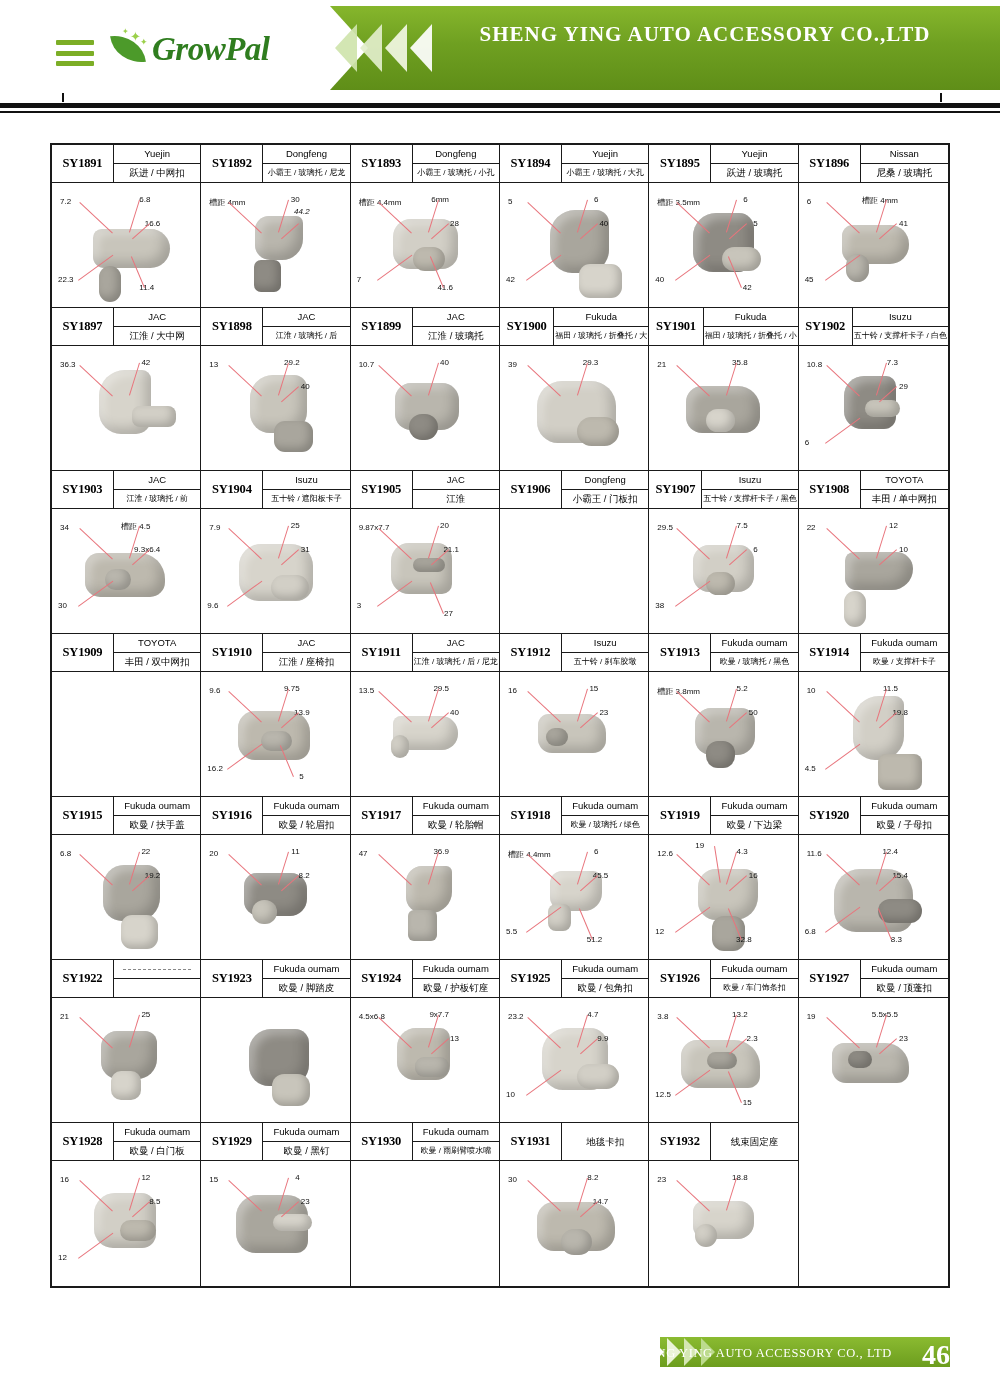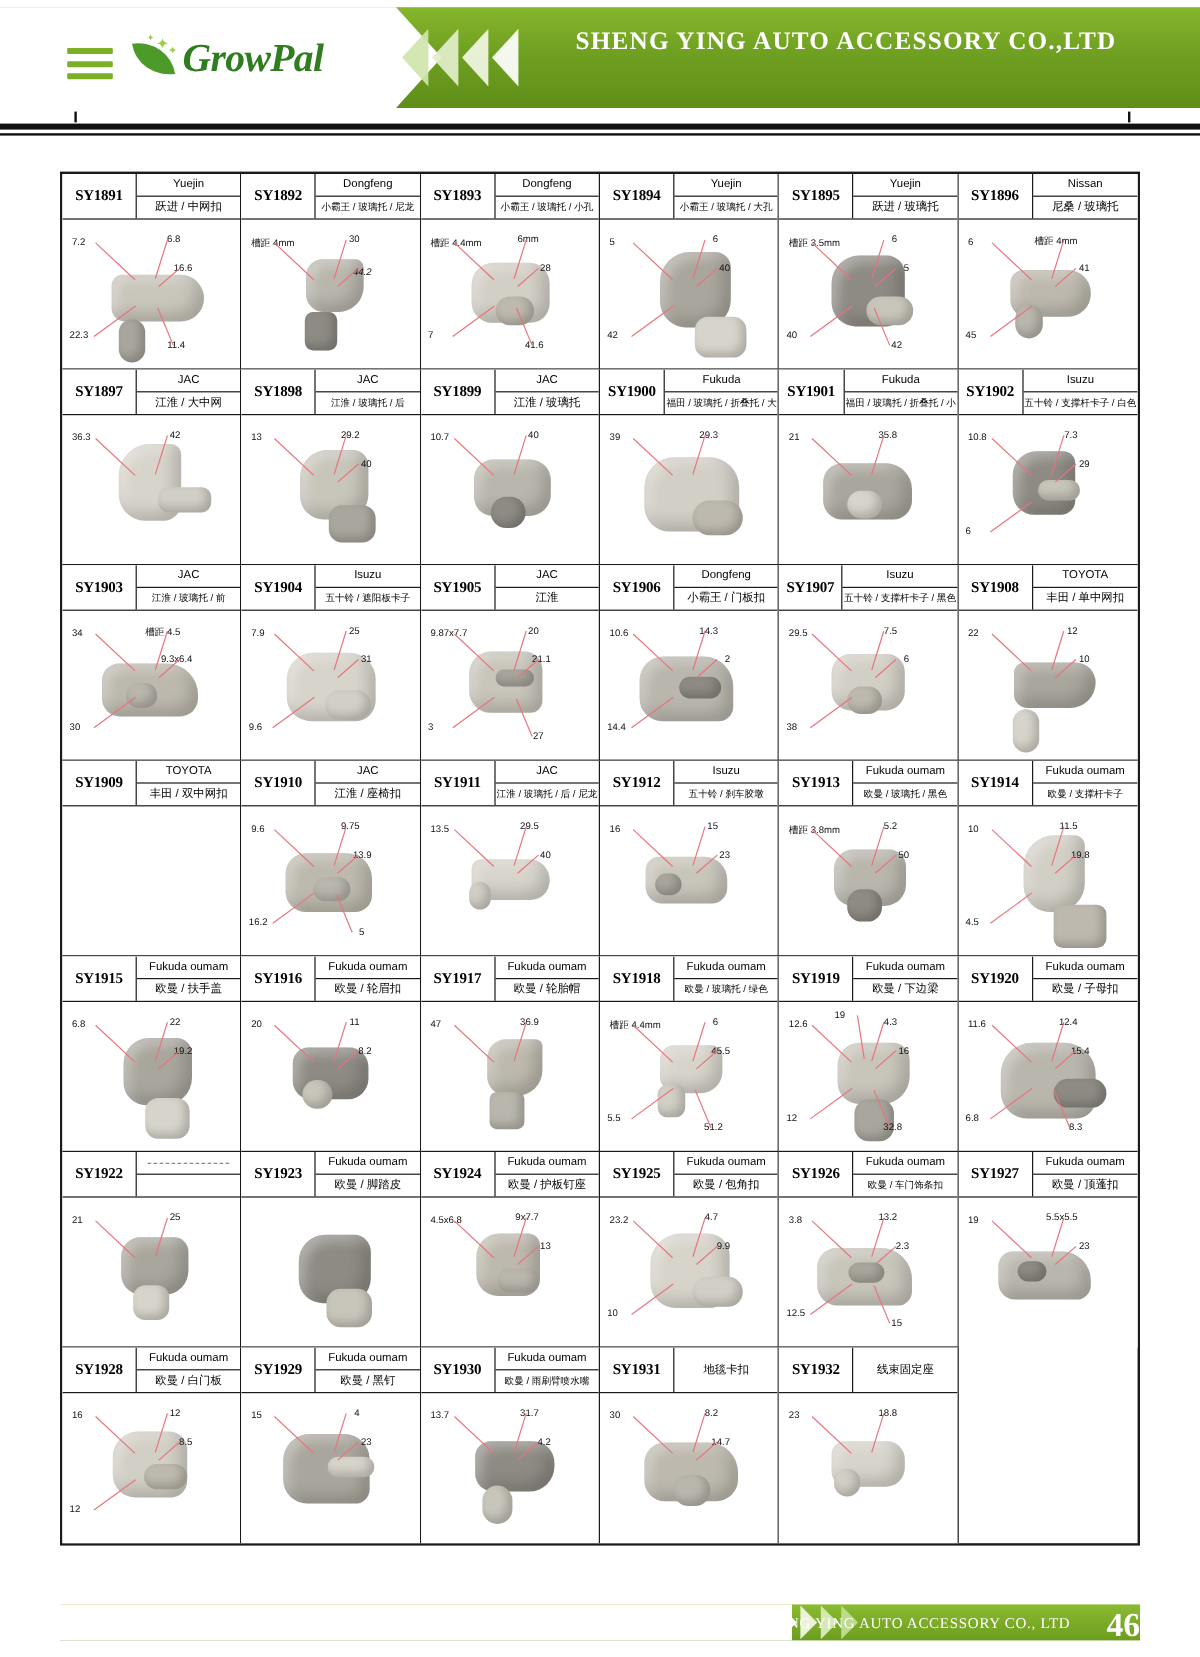--- a/index.html
+++ b/index.html
@@ -347,21 +347,21 @@
         </div>
       </div>
       <div class="photo">
         <div class="blob" style="width: 48px; height: 44px; left: 54px; top: 33px; background: rgb(185, 182, 173); border-radius: 14px 7px 21px 15px; box-shadow: rgba(0, 0, 0, 0.18) -6px -6px 12px inset, rgba(255, 255, 255, 0.35) 5px 5px 10px inset;"></div>
         <div class="blob" style="width: 27px; height: 32px; left: 53px; top: 77px; background: rgb(142, 139, 132); border-radius: 7px; box-shadow: rgba(0, 0, 0, 0.2) -4px -4px 8px inset;"></div>
         <div class="dims">
           <div class="dim" style="left: 8px; top: 14px;">槽距 4mm</div>
           <div class="lead" style="left: 28px; top: 19px; width: 45.3371px; transform: rotate(43.0694deg);"></div>
           <div class="dim" style="left: auto; top: 12px; right: 50px;">30</div>
           <div class="lead" style="left: 88px; top: 17px; width: 33.9318px; transform: rotate(107.281deg);"></div>
-          <div class="dim" style="left: auto; top: 39px; right: 40px; font-style: italic;">44.2</div>
+          <div class="dim" style="left: auto; top: 24px; right: 40px; font-style: italic;">44.2</div>
           <div class="lead" style="left: 98px; top: 41px; width: 22.9611px; transform: rotate(138.814deg);"></div>
         </div>
       </div>
     </div>
     <div class="cell">
       <div class="cell-head">
         <div class="code">SY1893</div>
         <div class="names">
           <div class="name-en">Dongfeng</div>
           <div class="name-cn" style="font-size: 8px;">小霸王 / 玻璃托 / 小孔</div>
@@ -645,34 +645,20 @@
           <div class="lead" style="left: 92px; top: 105px; width: 33.5631px; transform: rotate(-112.714deg);"></div>
         </div>
       </div>
     </div>
     <div class="cell">
       <div class="cell-head">
         <div class="code">SY1906</div>
         <div class="names">
           <div class="name-en">Dongfeng</div>
           <div class="name-cn">小霸王 / 门板扣</div>
-        </div>
-      </div>
-      <div class="photo">
-        <div class="blob" style="width: 78px; height: 54px; left: 33px; top: 38px; background: rgb(185, 182, 173); border-radius: 20px 25px 12px 19px; box-shadow: rgba(0, 0, 0, 0.18) -6px -6px 12px inset, rgba(255, 255, 255, 0.35) 5px 5px 10px inset;"></div>
-        <div class="blob" style="width: 35px; height: 18px; left: 66px; top: 55px; background: rgb(142, 139, 132); border-radius: 19px; box-shadow: rgba(0, 0, 0, 0.2) -4px -4px 8px inset;"></div>
-        <div class="dims">
-          <div class="dim" style="left: 8px; top: 14px;">10.6</div>
-          <div class="lead" style="left: 28px; top: 19px; width: 45.3371px; transform: rotate(43.0694deg);"></div>
-          <div class="dim" style="left: auto; top: 12px; right: 50px;">14.3</div>
-          <div class="lead" style="left: 88px; top: 17px; width: 33.9318px; transform: rotate(107.281deg);"></div>
-          <div class="dim" style="left: auto; top: 36px; right: 40px;">2</div>
-          <div class="lead" style="left: 98px; top: 41px; width: 22.9611px; transform: rotate(138.814deg);"></div>
-          <div class="dim" style="left: 6px; top: 92px;">14.4</div>
-          <div class="lead" style="left: 26px; top: 97px; width: 42.7719px; transform: rotate(-36.0983deg);"></div>
         </div>
       </div>
     </div>
     <div class="cell">
       <div class="cell-head">
         <div class="code">SY1907</div>
         <div class="names">
           <div class="name-en">Isuzu</div>
           <div class="name-cn" style="font-size: 8px;">五十铃 / 支撑杆卡子 / 黑色</div>
         </div>
@@ -1139,32 +1125,20 @@
           <div class="lead" style="left: 98px; top: 41px; width: 22.9611px; transform: rotate(138.814deg);"></div>
         </div>
       </div>
     </div>
     <div class="cell">
       <div class="cell-head">
         <div class="code">SY1930</div>
         <div class="names">
           <div class="name-en">Fukuda oumam</div>
           <div class="name-cn" style="font-size: 8px;">欧曼 / 雨刷臂喷水嘴</div>
-        </div>
-      </div>
-      <div class="photo">
-        <div class="blob" style="width: 66px; height: 42px; left: 45px; top: 40px; background: rgb(142, 139, 132); border-radius: 13px 18px 21px 15px; box-shadow: rgba(0, 0, 0, 0.18) -6px -6px 12px inset, rgba(255, 255, 255, 0.35) 5px 5px 10px inset;"></div>
-        <div class="blob" style="width: 25px; height: 32px; left: 51px; top: 77px; background: rgb(200, 197, 187); border-radius: 14px; box-shadow: rgba(0, 0, 0, 0.2) -4px -4px 8px inset;"></div>
-        <div class="dims">
-          <div class="dim" style="left: 8px; top: 14px;">13.7</div>
-          <div class="lead" style="left: 28px; top: 19px; width: 45.3371px; transform: rotate(43.0694deg);"></div>
-          <div class="dim" style="left: auto; top: 12px; right: 50px;">31.7</div>
-          <div class="lead" style="left: 88px; top: 17px; width: 33.9318px; transform: rotate(107.281deg);"></div>
-          <div class="dim" style="left: auto; top: 36px; right: 40px;">4.2</div>
-          <div class="lead" style="left: 98px; top: 41px; width: 22.9611px; transform: rotate(138.814deg);"></div>
         </div>
       </div>
     </div>
     <div class="cell">
       <div class="cell-head">
         <div class="code">SY1931</div>
         <div class="names">
           <div class="name-cn" style="flex: 1 1 0%;">地毯卡扣</div>
         </div>
       </div>

